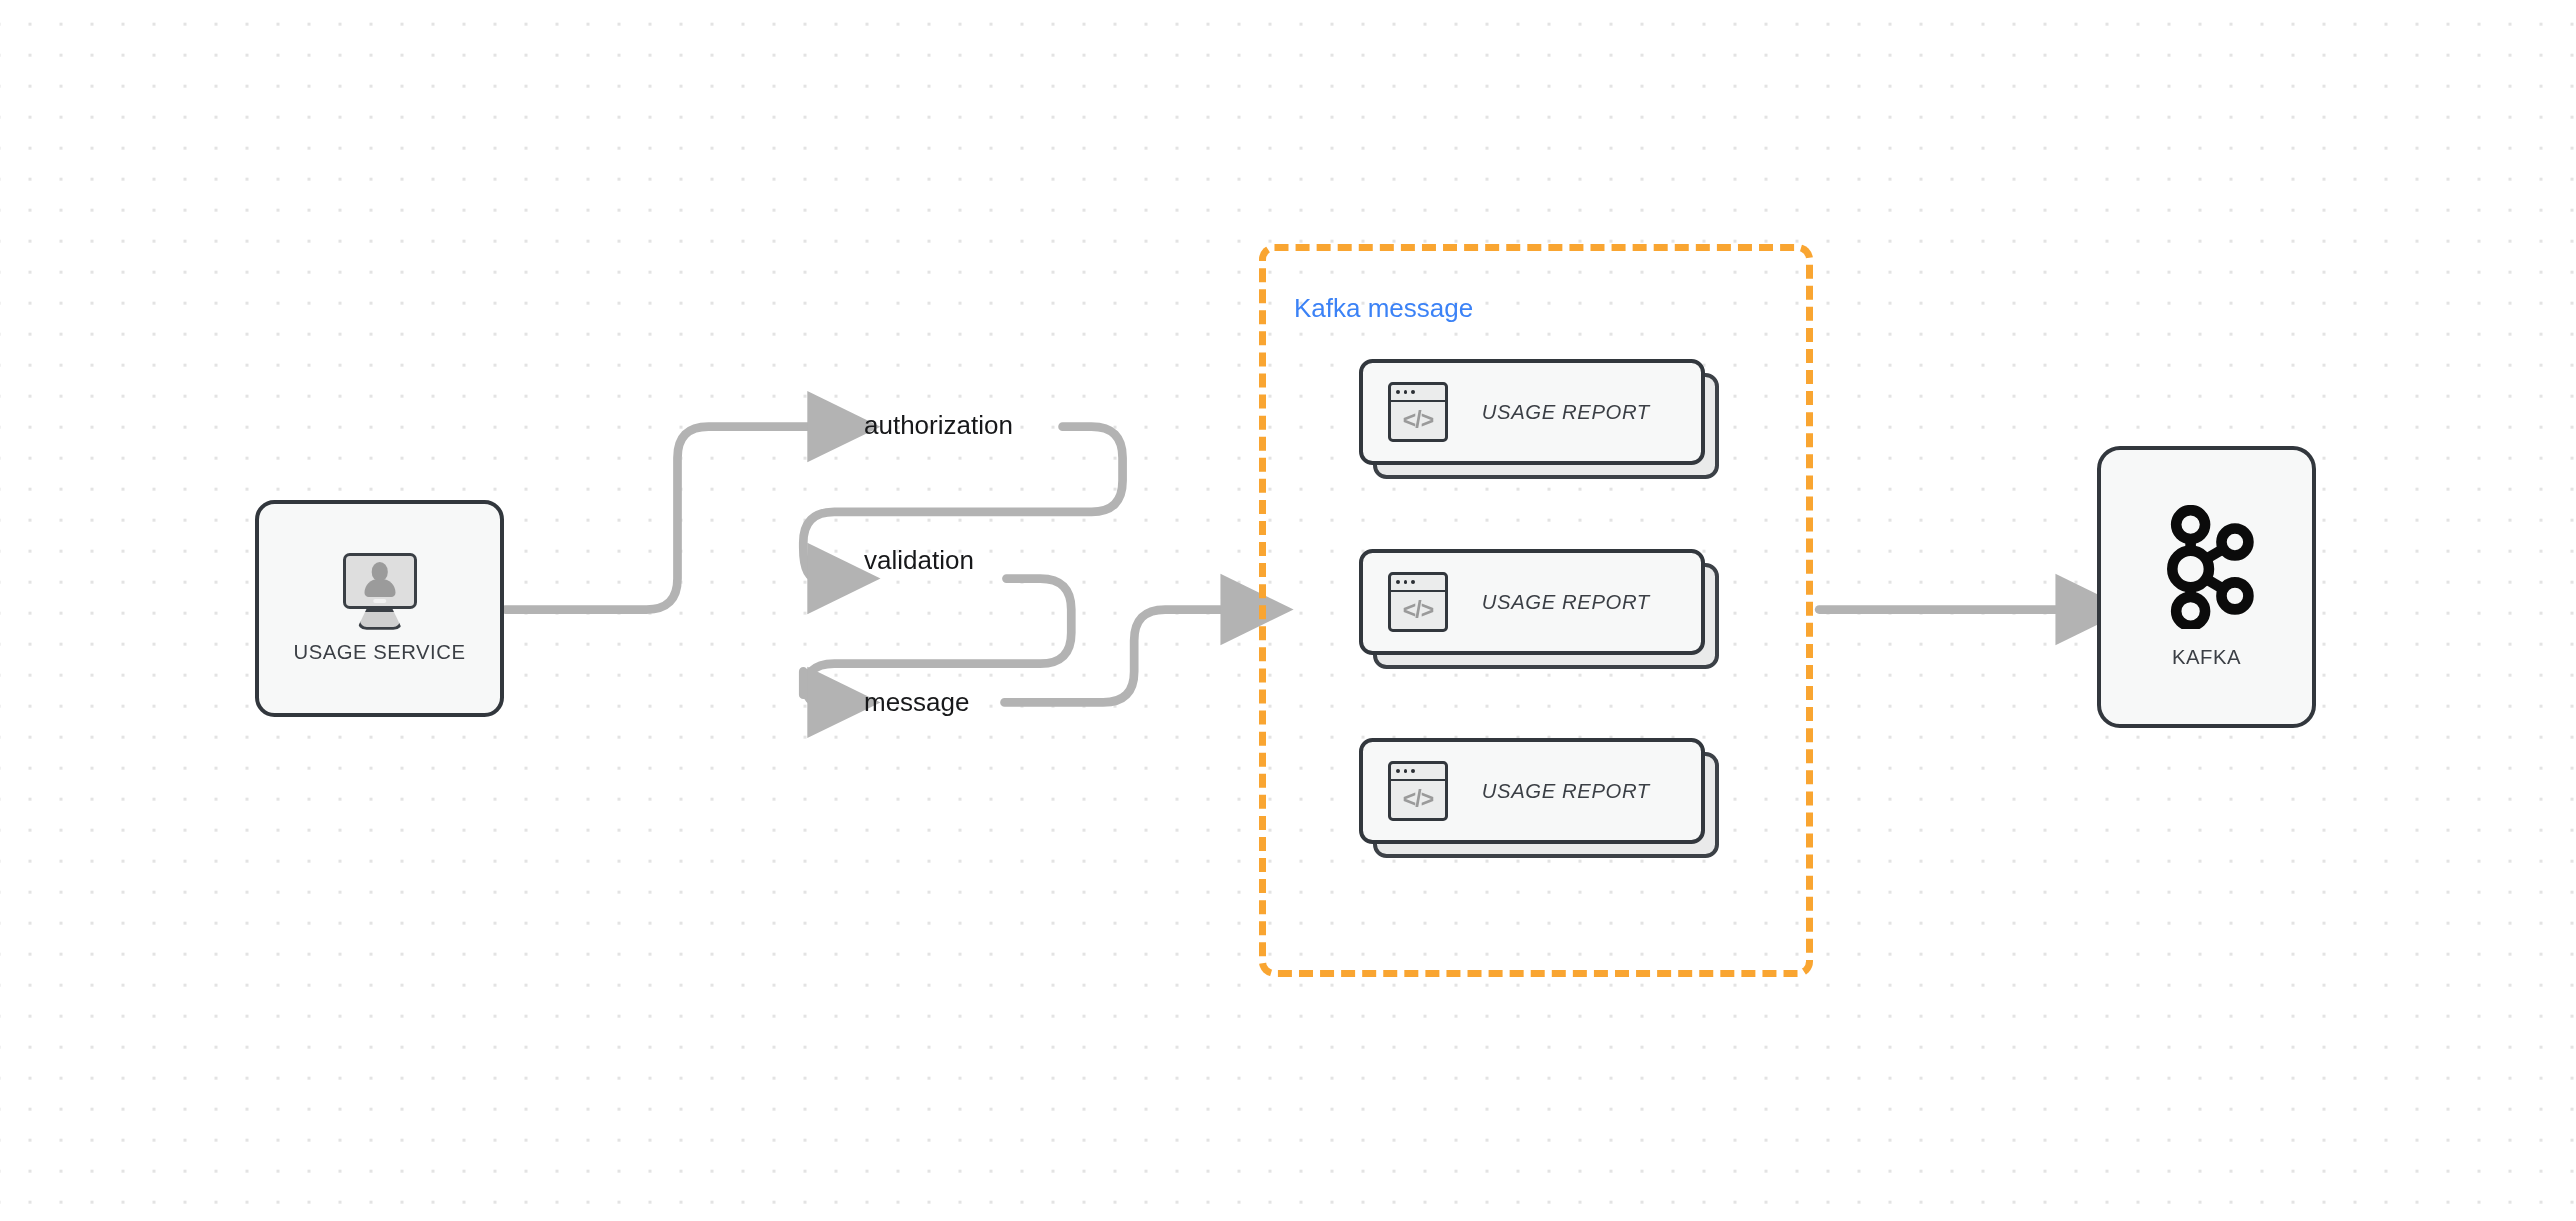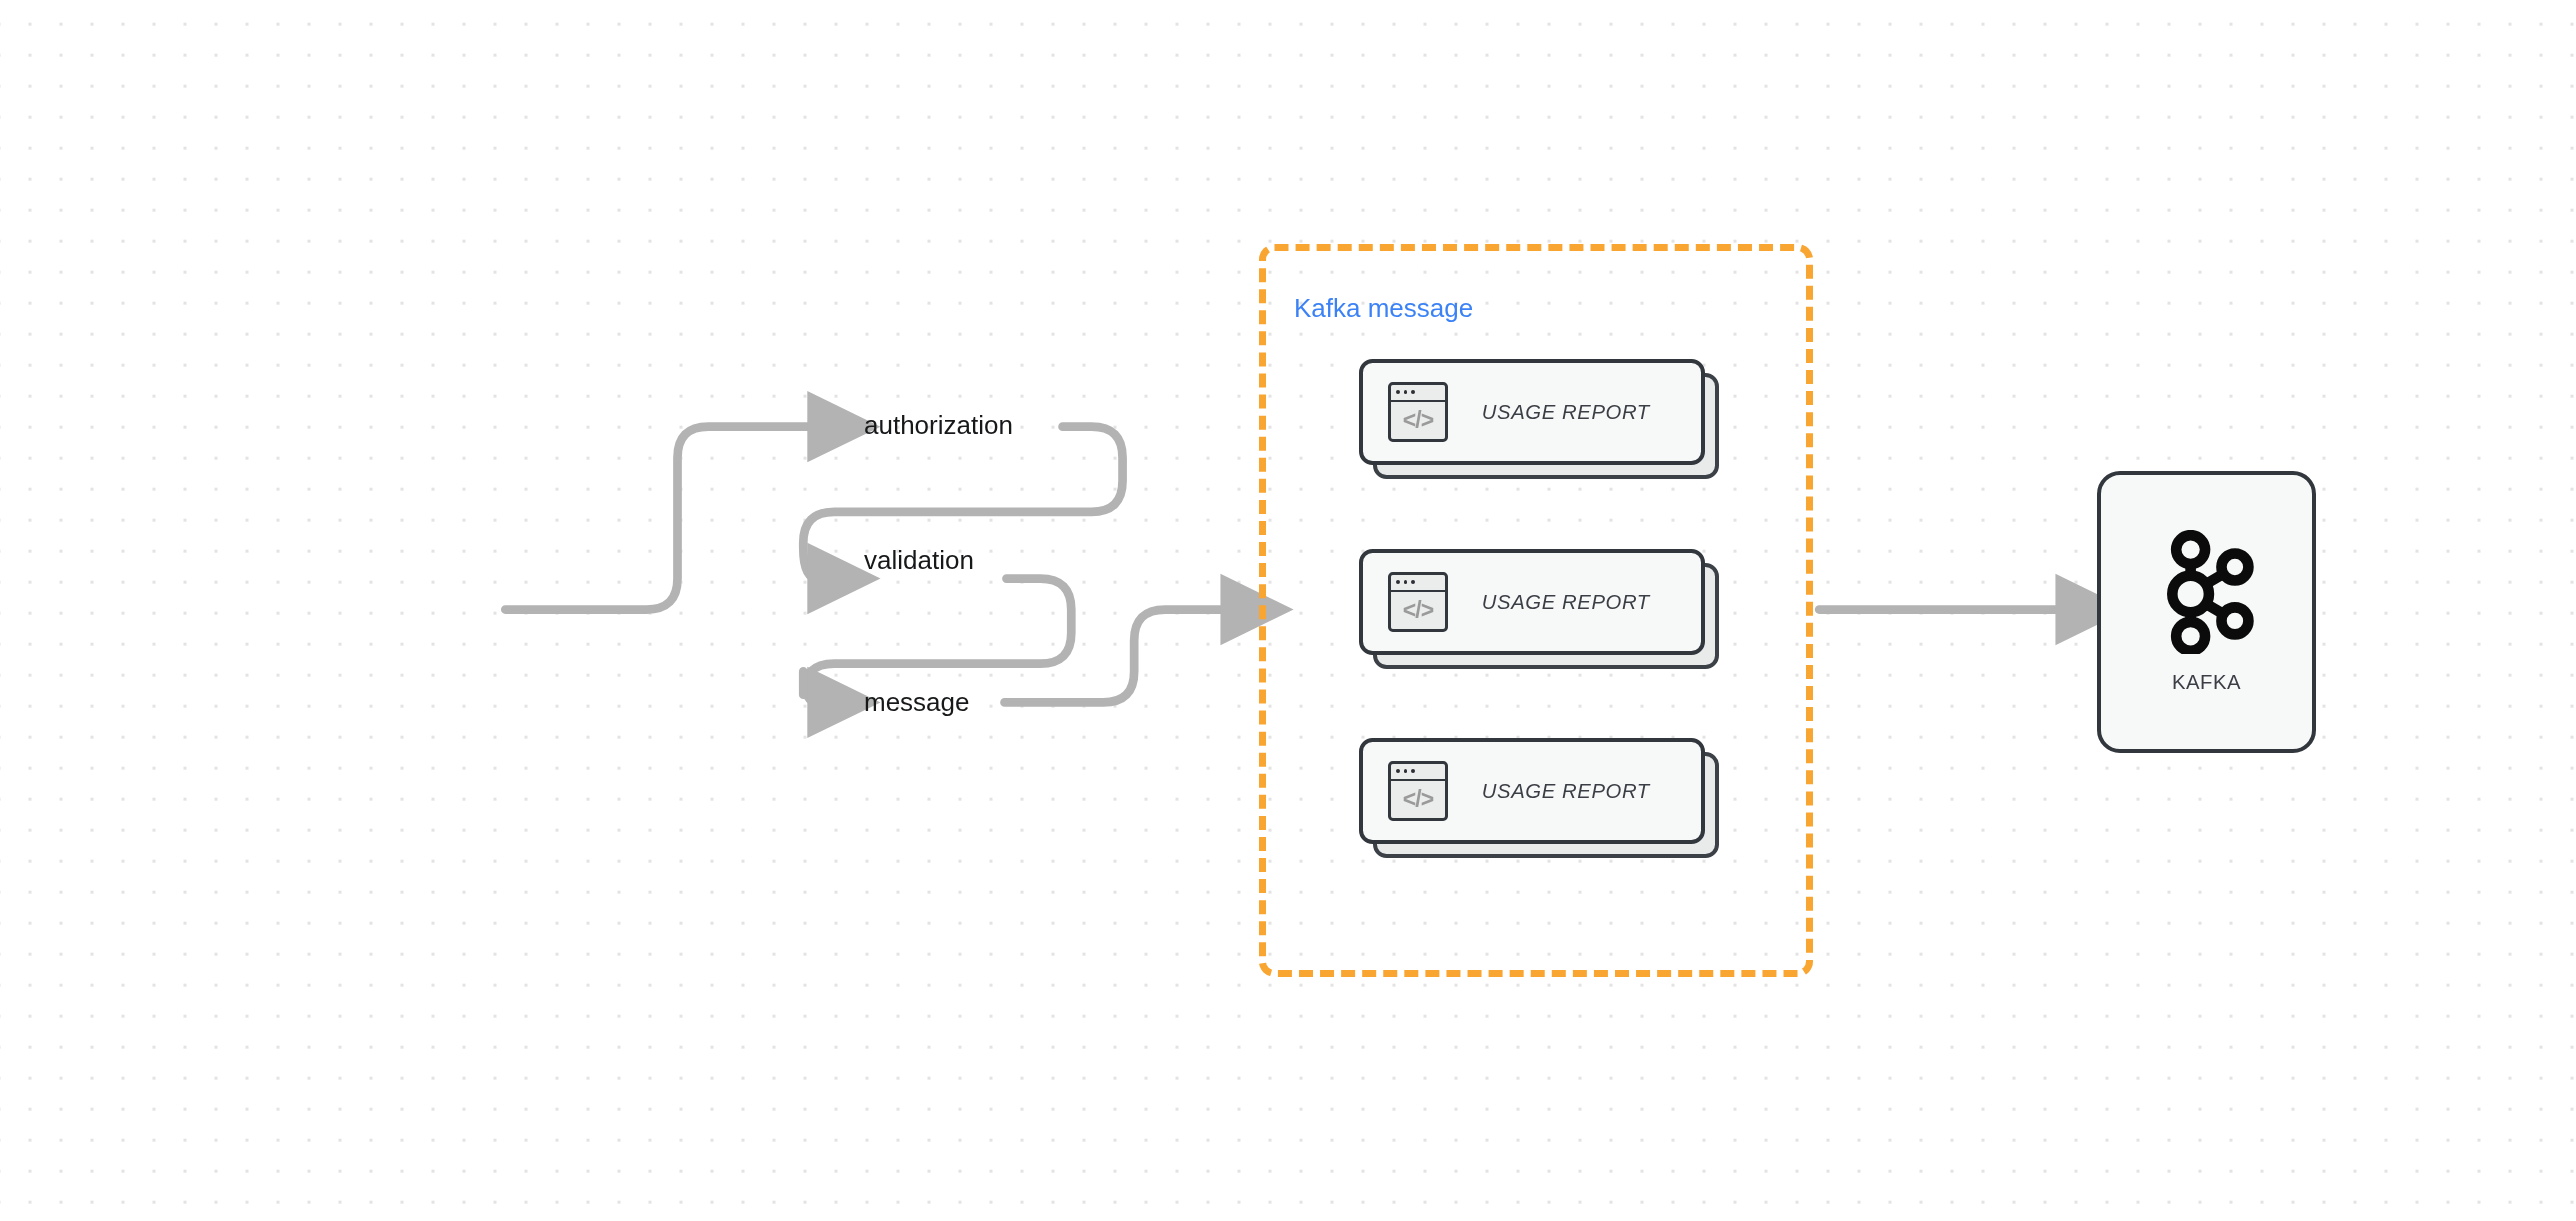--- a/index.html
+++ b/index.html
@@ -56,21 +56,21 @@
   }
   .monitor .stand{
     position:absolute;left:50%;bottom:0;transform:translateX(-50%);
     width:46px;height:21px;background:#cfcfcf;
     border:3.9px solid #3a3f45;border-radius:3.9px 3.9px 9.7px 9.7px;
     box-sizing:border-box;
     clip-path:polygon(22% 0%, 78% 0%, 100% 100%, 0% 100%);
   }
 
   
-  #kafka-node{left:2097px;top:471px;width:219px;height:282px;border-radius:23px;}
+  #kafka-node{left:2097px;top:446px;width:219px;height:282px;border-radius:23px;}
   #kafka-node .node-label{font-size:20.3px;margin-top:17.4px;}
 
   
   .step-label{
     position:absolute;font-size:26px;color:#17181a;white-space:nowrap;
   }
   #step-authorization{left:864px;top:410px;}
   #step-validation{left:864px;top:545px;}
   #step-batching{left:864px;top:687px;}
 
@@ -132,20 +132,32 @@
       <path d="M 1098 441 L 1128 441 Q 1160 441 1160 473 L 1160 497 Q 1160 529 1128 529 L 862 529 Q 830 529 830 561 L 830 566 Q 830 598 845 598" marker-end="url(#ah)"></path>
 
       <path d="M 1040 598 L 1075 598 Q 1107 598 1107 630 L 1107 654 Q 1107 686 1075 686 L 862 686 Q 830 686 830 718 L 830 694 Q 830 726 845 726" marker-end="url(#ah)"></path>
 
       <path d="M 1038 726 L 1140 726 Q 1172 726 1172 694 L 1172 662 Q 1172 630 1204 630 L 1272 630" marker-end="url(#ah)"></path>
 
       <path d="M 1880 630 L 2135 630" marker-end="url(#ah)"></path>
     </g>
   </svg>
 
+  <div class="node" id="usage-service">
+    <div class="monitor">
+      <div class="screen">
+        <div class="person">
+          <div class="head"></div>
+          <div class="body"></div>
+        </div>
+      </div>
+      <div class="stand"></div>
+    </div>
+    <div class="node-label">USAGE SERVICE</div>
+  </div>
 
   <div class="step-label" id="step-authorization">authorization</div>
   <div class="step-label" id="step-validation">validation</div>
   <div class="step-label" id="step-batching">message</div>
 
   <div id="kafka-message-group"></div>
   <div id="kafka-message-title">Kafka message</div>
 
   <div class="report-card" id="report-card-1">
     <div class="back"></div>

